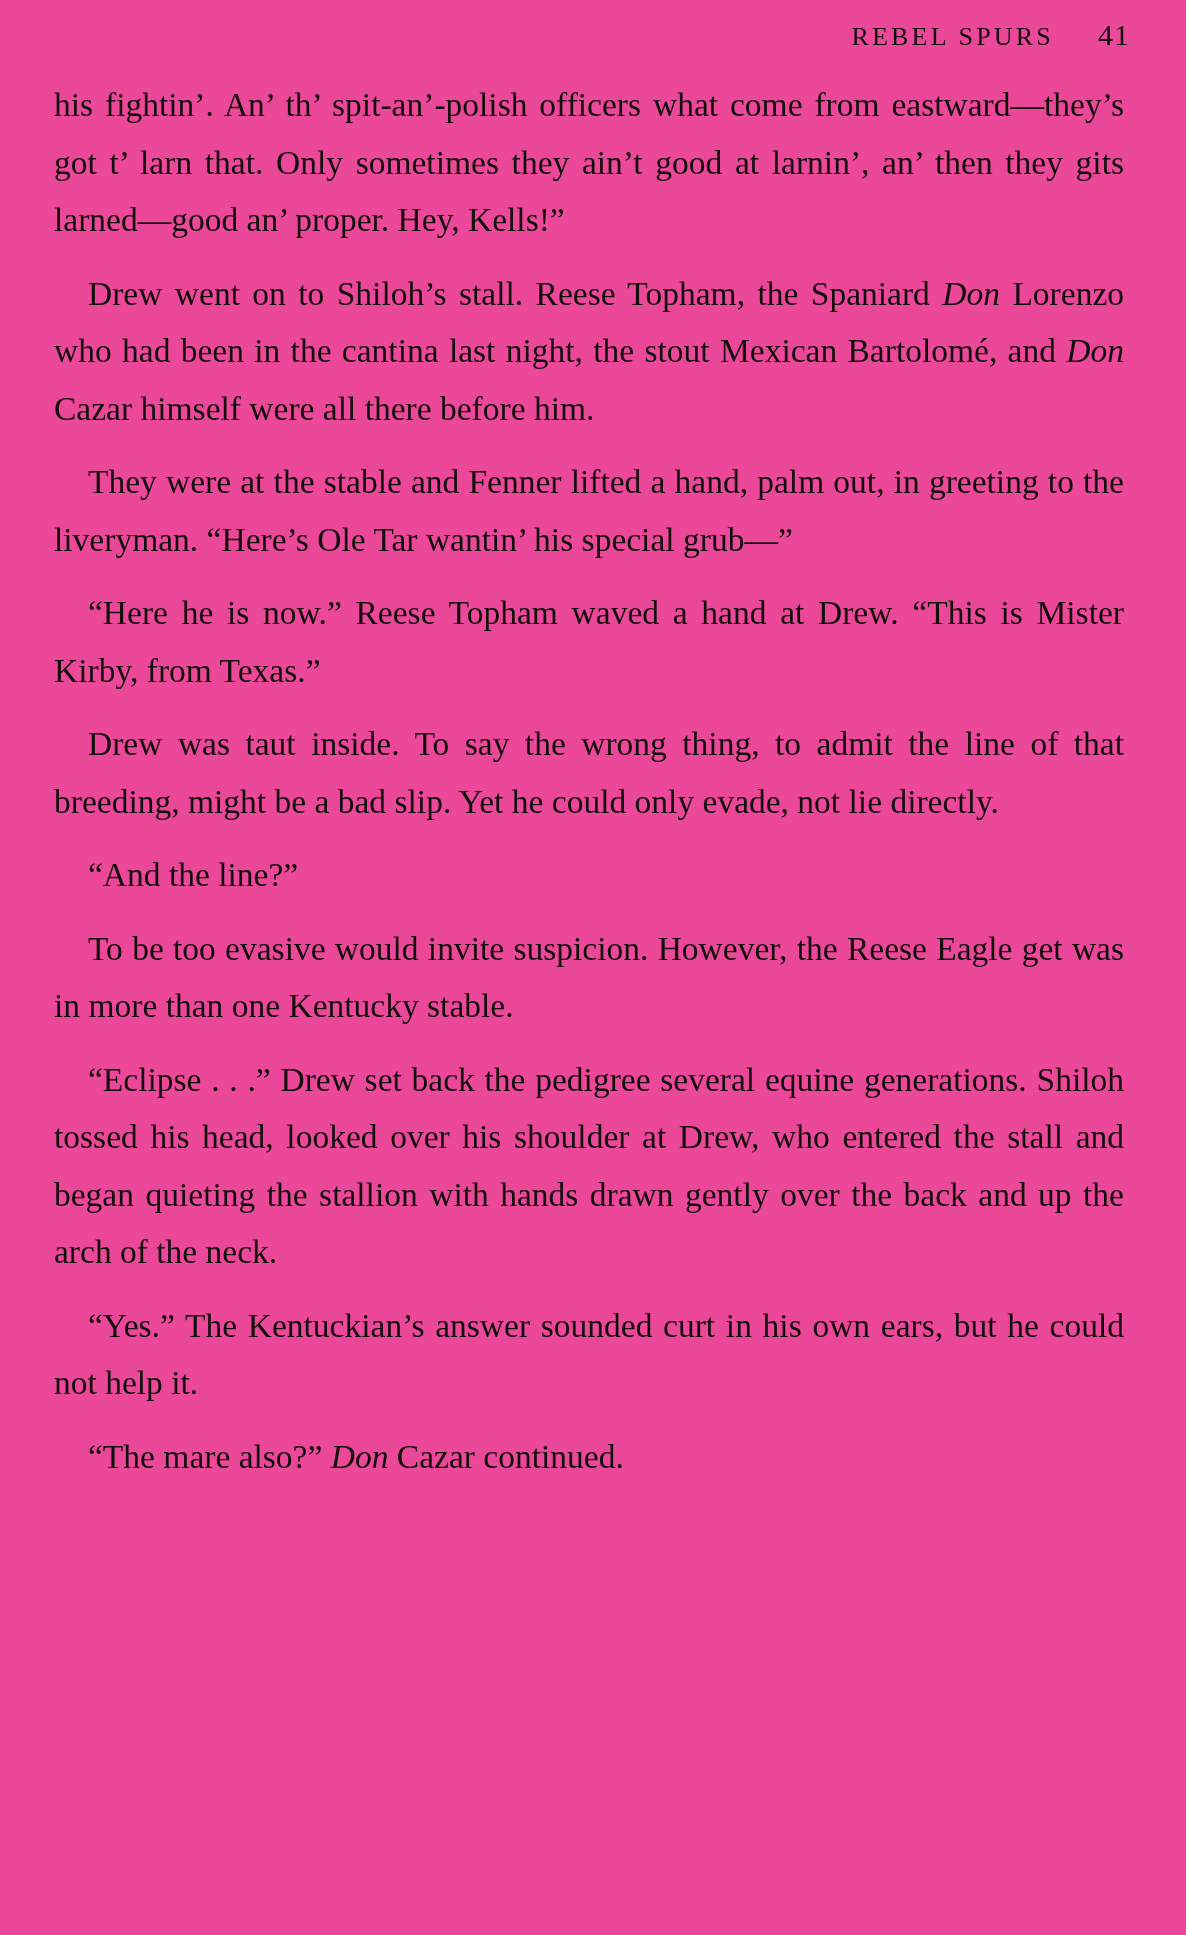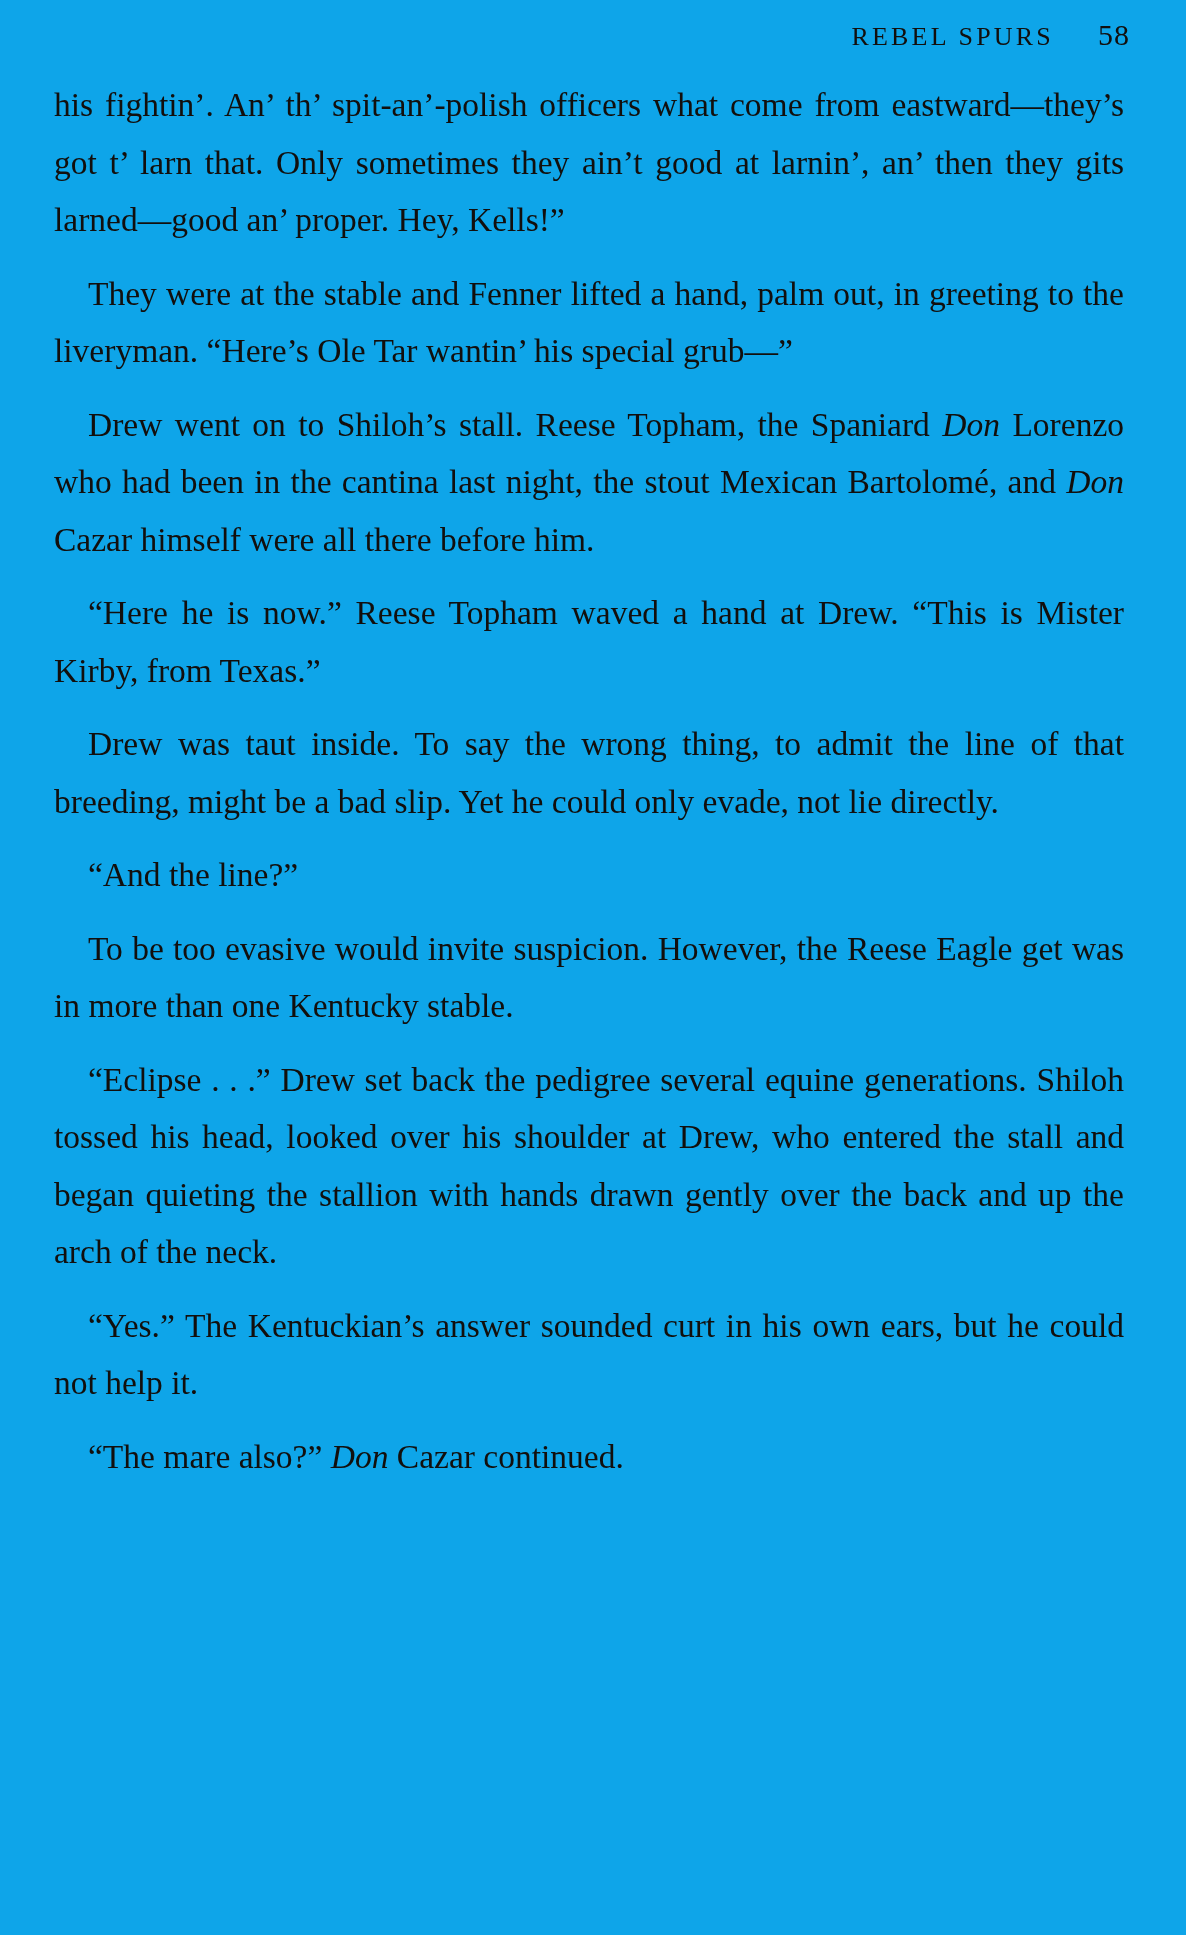--- a/index.html
+++ b/index.html
@@ -4,21 +4,21 @@
 <style>
   html, body {
     margin: 0;
     padding: 0;
     background: #ffffff;
   }
   .page {
     position: relative;
     width: 1186px;
     height: 1935px;
-    background: #0ea5e9;
+    background: #ec4899;
     overflow: hidden;
     font-family: "Liberation Serif", serif;
     color: #120f0d;
   }
   .page-inner {
     padding: 18px 46px 0 38px;
   }
   .running-head {
     display: flex;
     align-items: baseline;
@@ -63,27 +63,27 @@
   }
 </style>
 </head>
 <body>
 
 <div class="page">
   <div class="page-inner">
 
     <div class="running-head">
       <div class="title">Rebel Spurs</div>
-      <div class="folio">58</div>
+      <div class="folio">41</div>
     </div>
 
     <div class="body-text" id="body-text">
         <p class=""><span>his fightin’. An’ th’ spit-an’-polish officers what come from eastward—they’s got t’ larn that. Only sometimes they ain’t good at larnin’, an’ then they gits larned—good an’ proper. Hey, Kells!”</span></p>
+        <p class="indent"><span>Drew went on to Shiloh’s stall. Reese Topham, the Spaniard </span><span class="it">Don</span><span> Lorenzo who had been in the cantina last night, the stout Mexican Bartolomé, and </span><span class="it">Don</span><span> Cazar himself were all there before him.</span></p>
         <p class="indent"><span>They were at the stable and Fenner lifted a hand, palm out, in greeting to the liveryman. “Here’s Ole Tar wantin’ his special grub—”</span></p>
-        <p class="indent"><span>Drew went on to Shiloh’s stall. Reese Topham, the Spaniard </span><span class="it">Don</span><span> Lorenzo who had been in the cantina last night, the stout Mexican Bartolomé, and </span><span class="it">Don</span><span> Cazar himself were all there before him.</span></p>
         <p class="indent"><span>“Here he is now.” Reese Topham waved a hand at Drew. “This is Mister Kirby, from Texas.”</span></p>
         <p class="indent"><span>Drew was taut inside. To say the wrong thing, to admit the line of that breeding, might be a bad slip. Yet he could only evade, not lie directly.</span></p>
         <p class="indent"><span>“And the line?”</span></p>
         <p class="indent"><span>To be too evasive would invite suspicion. However, the Reese Eagle get was in more than one Kentucky stable.</span></p>
         <p class="indent"><span>“Eclipse . . .” Drew set back the pedigree several equine generations. Shiloh tossed his head, looked over his shoulder at Drew, who entered the stall and began quieting the stallion with hands drawn gently over the back and up the arch of the neck.</span></p>
         <p class="indent"><span>“Yes.” The Kentuckian’s answer sounded curt in his own ears, but he could not help it.</span></p>
         <p class="indent"><span>“The mare also?” </span><span class="it">Don</span><span> Cazar continued.</span></p>
       </div>
 
   </div>

